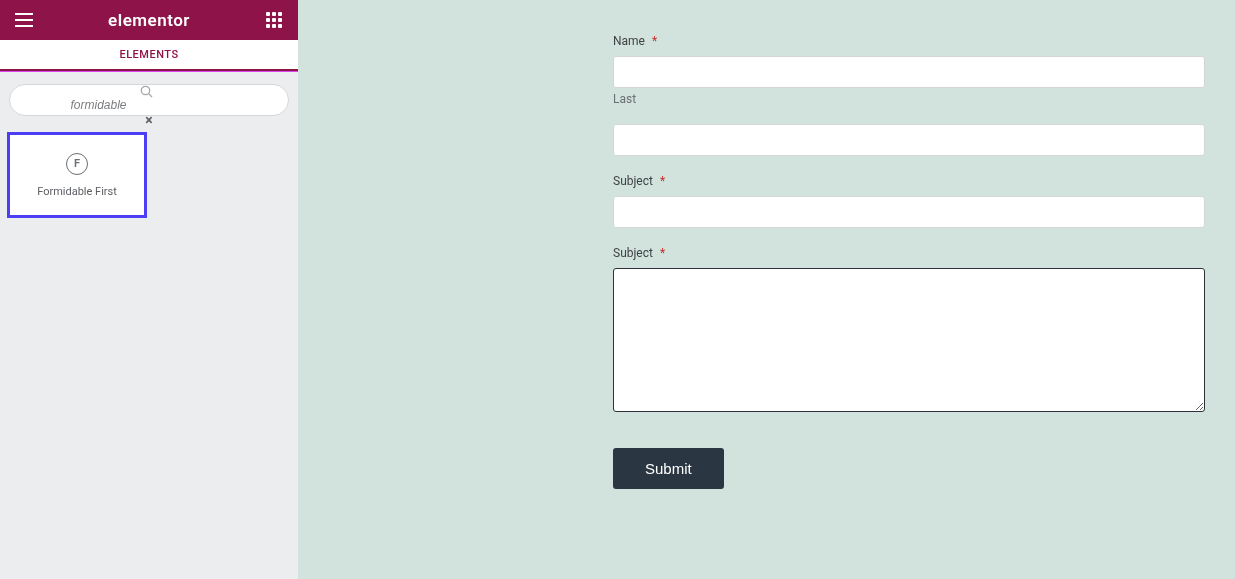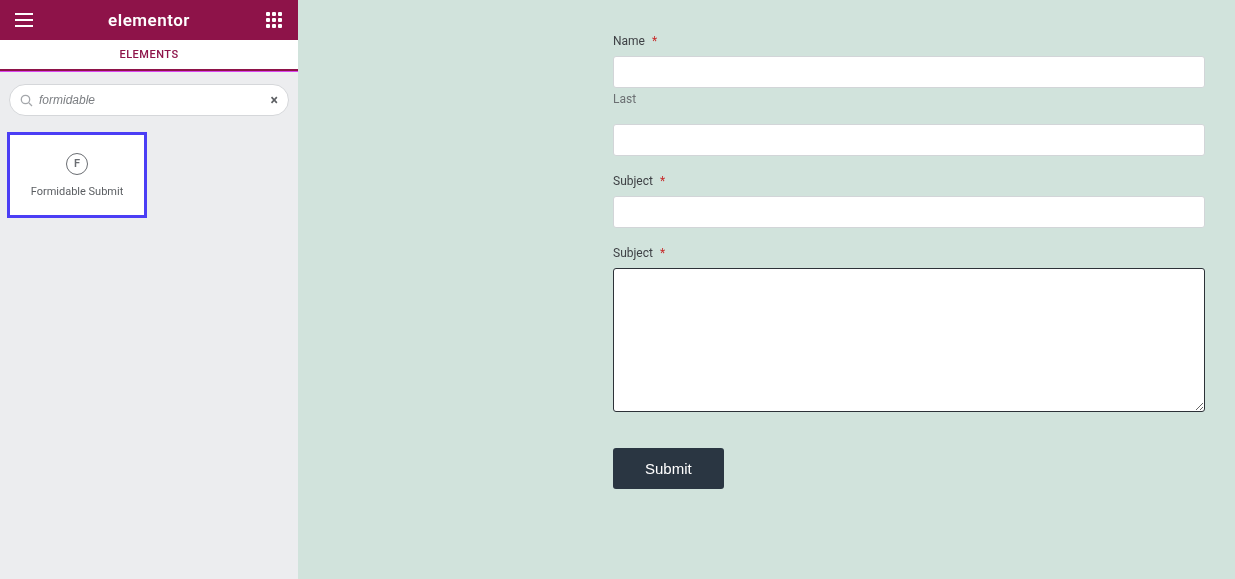--- a/index.html
+++ b/index.html
@@ -84,20 +84,21 @@
     }
     .search-box {
       background: #fff;
       border: 1px solid #d5d7da;
       border-radius: 16px;
       height: 32px;
       display: flex;
       align-items: center;
       padding: 0 10px;
       position: relative;
+      flex-direction: column;
     }
     .search-box .sicon {
       color: #a4a7ab;
       margin-right: 6px;
       display: flex;
     }
     .search-box input {
       border: none;
       outline: none;
       flex: 1;
@@ -250,21 +251,21 @@
             <path d="M9 9l3 3" stroke="#a4a7ab" stroke-width="1.3"></path>
           </svg>
       </span>
       <input type="text" value="formidable" style="">
       <span class="clear">×</span>
     </div>
   </div>
 
   <div class="widget-card">
     <div class="wicon">F</div>
-    <div class="wlabel">Formidable Submit</div>
+    <div class="wlabel">Formidable First</div>
   </div>
 
   <div class="collapse-toggle">
     <svg width="6" height="10" viewBox="0 0 6 10">
         <path d="M5 1L1 5l4 4" stroke="#9a9da1" stroke-width="1.4" fill="none"></path>
       </svg>
   </div>
 </div>
 
 <div class="canvas">

